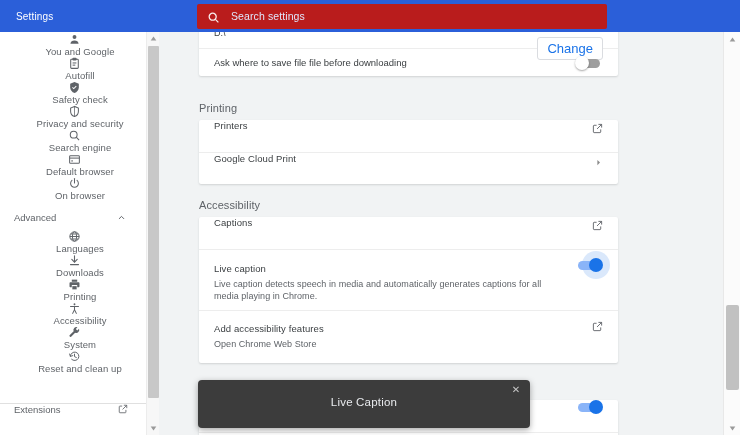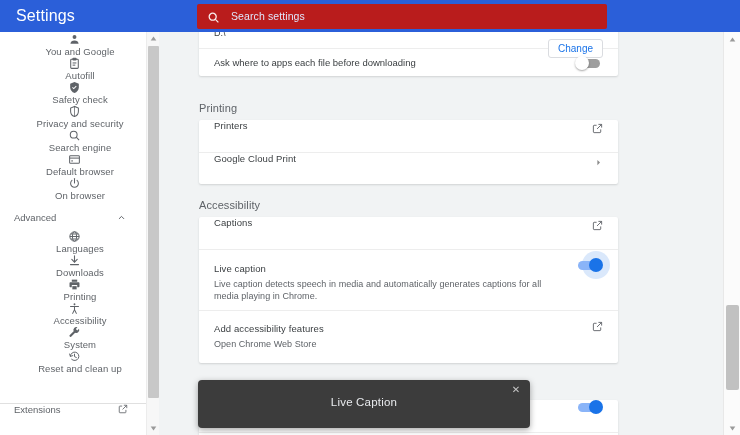--- a/index.html
+++ b/index.html
@@ -14,21 +14,21 @@
   #topbar {
     position: absolute; top: 0; left: 0;
     width: 740px; height: 32px;
     background: #2b5fd9;
     display: flex; align-items: center;
     z-index: 40;
   }
   #brand {
     width: 197px; flex: 0 0 197px;
     color: #ffffff;
-    font-size: 16px;
+    font-size: 10px;
     padding-left: 16px;
     letter-spacing: .15px;
   }
   #searchbox {
     width: 410px; height: 25px;
     background: #b91c1c;
     border-radius: 2px;
     display: flex; align-items: center;
     padding-left: 10px;
   }
@@ -184,21 +184,21 @@
     top: -14px; height: 58px; overflow: hidden;
   }
   #download-path-row {
     display: flex; align-items: center;
     height: 30px; padding: 0 15px;
   }
   #download-path {
     flex: 1; color: #3c4043; font-size: 9px;
   }
   #change-btn {
-    color: #1a73e8; font-size: 10px;
+    color: #1a73e8; font-size: 13px;
     border: 1px solid #dadce0; border-radius: 3px;
     padding: 3px 9px; background: #fff; margin-top: 30px;
   }
   #ask-where-row {
     display: flex; align-items: center;
     height: 28px; padding: 0 15px;
     border-top: 1px solid #ededed;
   }
   #ask-where-label { flex: 1; color: #3c4043; font-size: 9.5px; }
 
@@ -448,21 +448,21 @@
   </div>
 
   <main id="content">
 
     <section class="card" id="card-download">
       <div id="download-path-row">
         <span id="download-path">D:\</span>
         <span id="change-btn">Change</span>
       </div>
       <div id="ask-where-row">
-        <span id="ask-where-label">Ask where to apps each file before downloading</span>
+        <span id="ask-where-label">Ask where to save file file before downloading</span>
         <span class="toggle off">
           <span class="track"></span>
           <span class="knob"></span>
         </span>
       </div>
     </section>
 
     <div class="sec-title" style="top:70px">Printing</div>
     <section class="card" style="top:88px">
       <div class="row">

